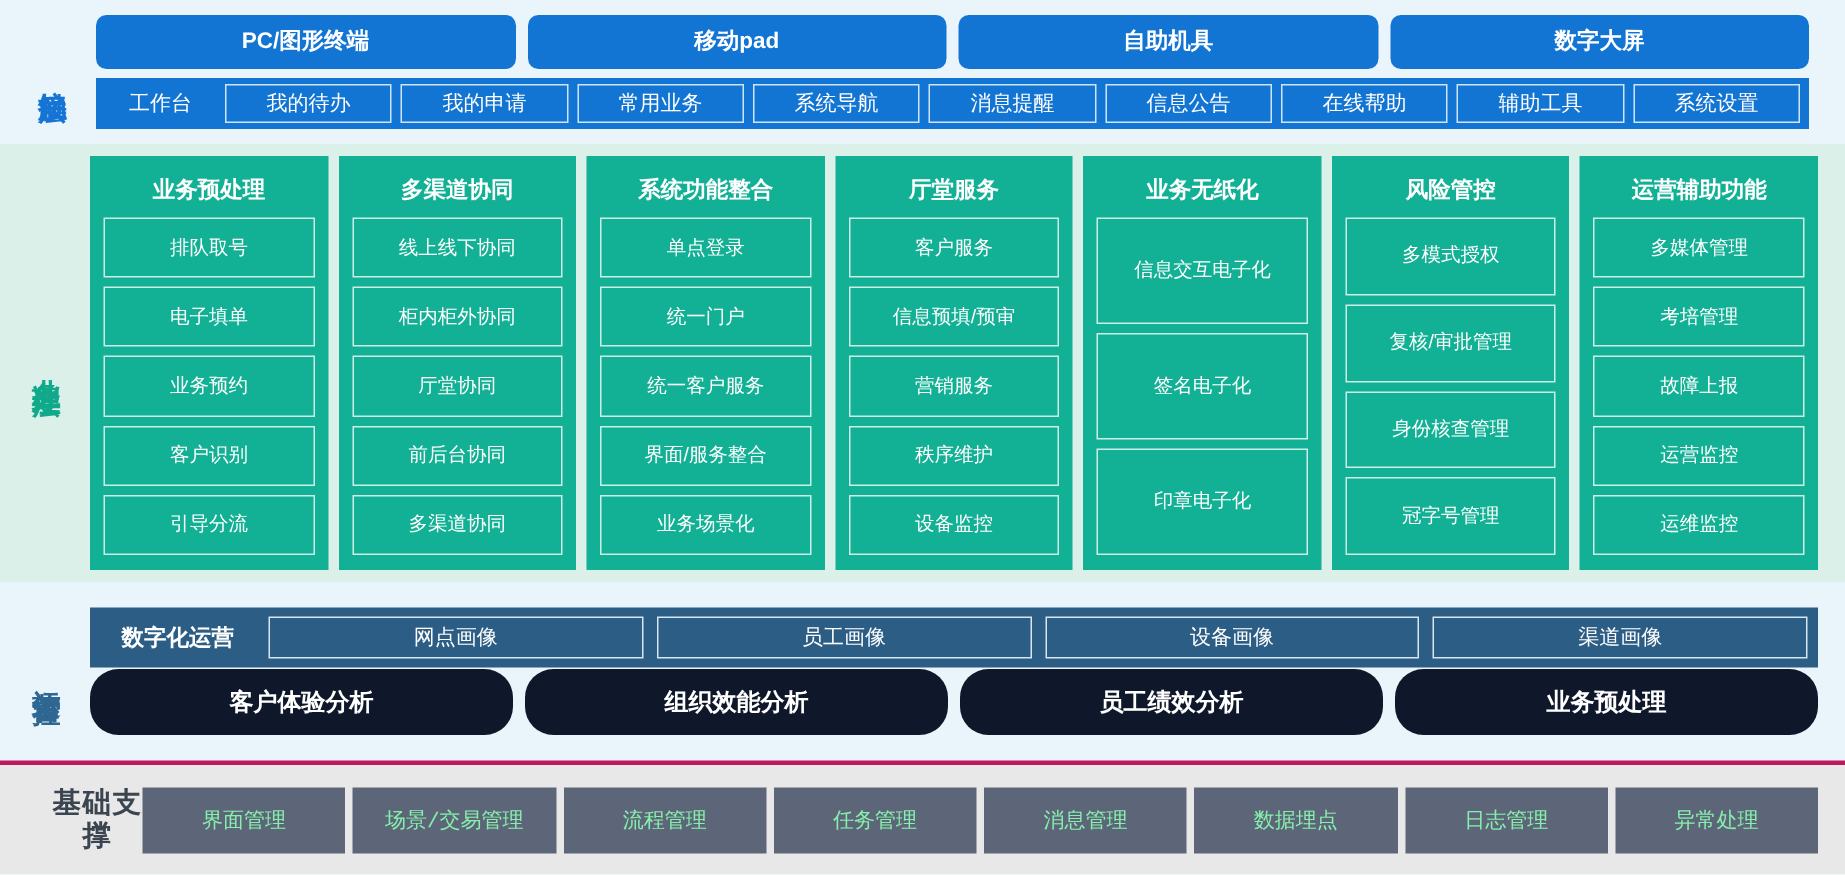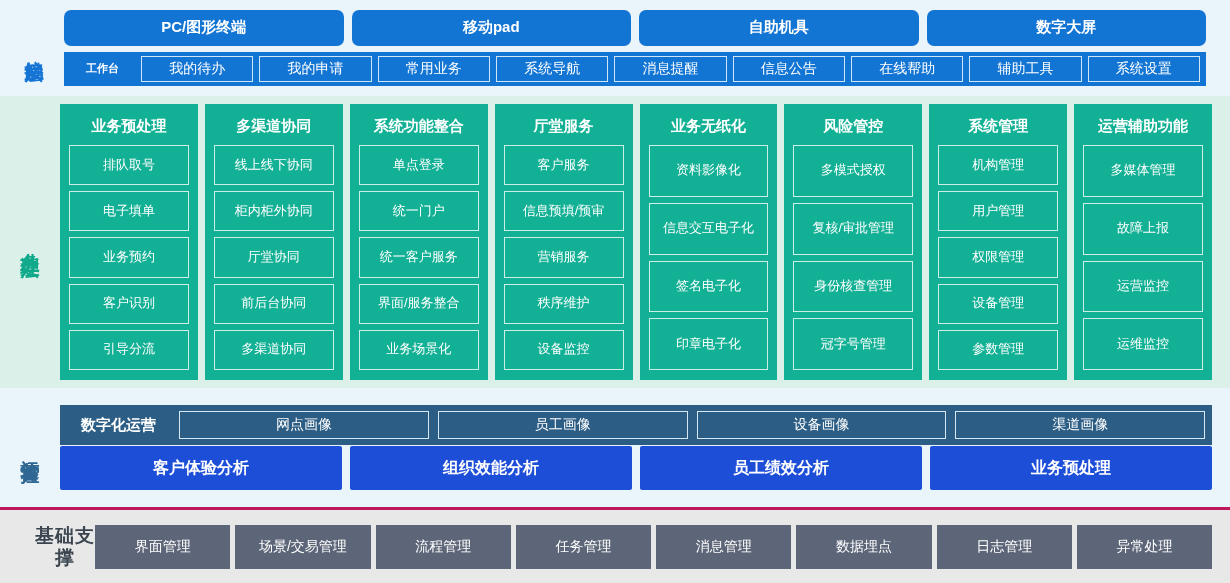--- a/index.html
+++ b/index.html
@@ -85,22 +85,22 @@
     height: 36px;
     background: #1274d3;
     display: flex;
     align-items: center;
     padding: 0 6px;
     gap: 6px;
     box-sizing: border-box;
   }
   .workbench-label {
     color: #ffffff;
-    font-size: 11px;
-    font-weight: bold;
+    font-size: 14px;
+    font-weight: normal;
     padding: 0 16px;
     white-space: nowrap;
     flex: 0 0 auto;
   }
   .contact-chip {
     flex: 1 1 0;
     height: 26px;
     border: 1px solid #cfe4f7;
     color: #ffffff;
     font-size: 14px;
@@ -196,22 +196,22 @@
     justify-content: center;
     box-sizing: border-box;
   }
   .ops-row-2 {
     height: 44px;
     display: flex;
     gap: 8px;
   }
   .ops-analysis {
     flex: 1 1 0;
-    background: #1d4ed8;
-    border-radius: 2px;
+    background: #0f172a;
+    border-radius: 19px;
     color: #ffffff;
     font-size: 16px;
     font-weight: bold;
     display: flex;
     align-items: center;
     justify-content: center;
     box-sizing: border-box;
   }
 
   
@@ -230,27 +230,28 @@
   .band-base .band-body {
     padding: 0 18px 0 0;
     flex-direction: row;
     align-items: center;
     gap: 5px;
   }
   .base-item {
     flex: 1 1 0;
     height: 44px;
     background: #5c6678;
-    color: #ffffff;
+    color: #86efac;
     font-size: 14px;
     display: flex;
     align-items: center;
     justify-content: center;
     box-sizing: border-box;
     white-space: nowrap;
+    font-family: Liberation Mono, monospace;
   }
 </style>
 </head>
 <body>
 
 <div class="diagram">
 
   <div class="band band-contact">
     <div class="band-label">
       <span class="vlabel">接触层</span>
@@ -340,46 +341,38 @@
         <div class="biz-col-title">厅堂服务</div>
         <div class="biz-item">客户服务</div>
         <div class="biz-item">信息预填/预审</div>
         <div class="biz-item">营销服务</div>
         <div class="biz-item">秩序维护</div>
         <div class="biz-item">设备监控</div>
       </div>
 
       <div class="biz-col">
         <div class="biz-col-title">业务无纸化</div>
-        <div class="biz-item">资料影像化</div>
         <div class="biz-item">信息交互电子化</div>
         <div class="biz-item">签名电子化</div>
         <div class="biz-item">印章电子化</div>
       </div>
 
       <div class="biz-col">
         <div class="biz-col-title">风险管控</div>
         <div class="biz-item">多模式授权</div>
         <div class="biz-item">复核/审批管理</div>
         <div class="biz-item">身份核查管理</div>
         <div class="biz-item">冠字号管理</div>
       </div>
 
-      <div class="biz-col">
-        <div class="biz-col-title">系统管理</div>
-        <div class="biz-item">机构管理</div>
-        <div class="biz-item">用户管理</div>
-        <div class="biz-item">权限管理</div>
-        <div class="biz-item">设备管理</div>
-        <div class="biz-item">参数管理</div>
-      </div>
 
       <div class="biz-col">
         <div class="biz-col-title">运营辅助功能</div>
         <div class="biz-item">多媒体管理</div>
+        <div class="biz-item">考培管理</div>
         <div class="biz-item">故障上报</div>
         <div class="biz-item">运营监控</div>
         <div class="biz-item">运维监控</div>
       </div>
 
     </div>
   </div>
 
   <div class="band band-ops">
     <div class="band-label">

